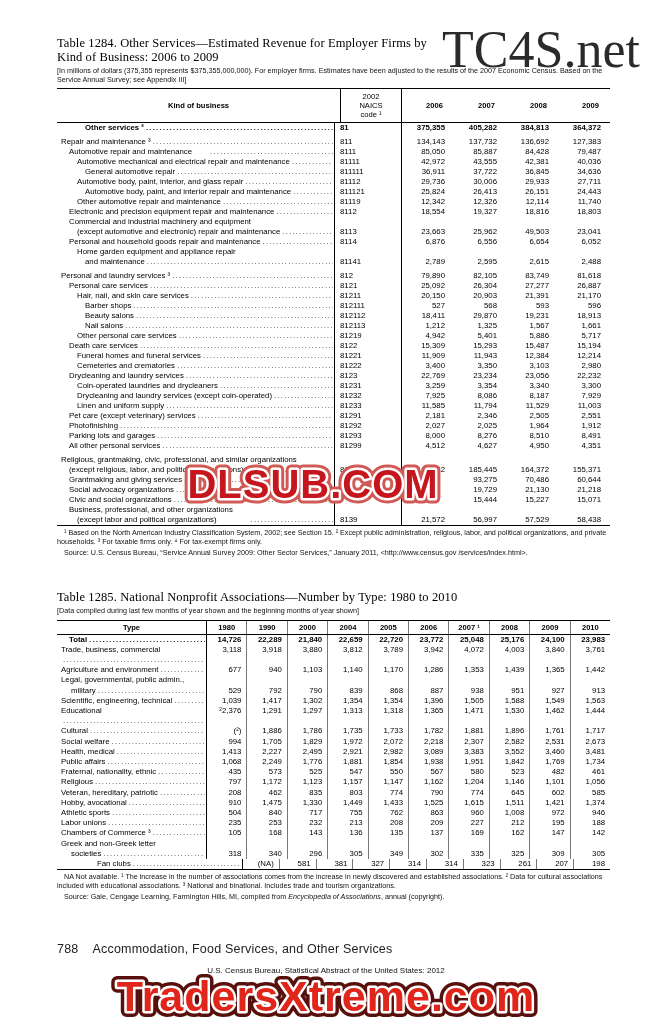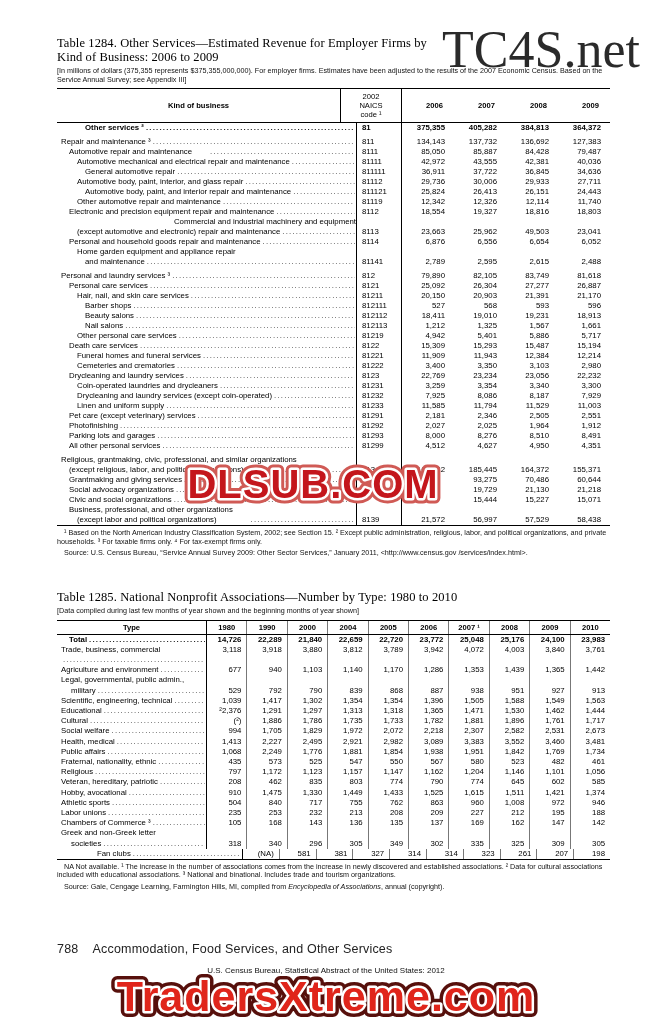--- a/index.html
+++ b/index.html
@@ -14,21 +14,21 @@
   .thead84{display:flex;border-bottom:1px solid #000;height:34px;font-size:7.6px;font-weight:bold}
   .h-kind{flex:1;display:flex;align-items:center;justify-content:center}
   .h-naics{width:62px;border-left:1px solid #000;border-right:1px solid #000;display:flex;flex-direction:column;justify-content:center;align-items:center;line-height:9px;font-weight:normal}
   .h-year{width:52px;display:flex;align-items:center;justify-content:flex-end;padding-right:11px}
   .row{display:flex;line-height:10px;font-size:7.8px}
   .row.gap > div{padding-top:4px}
   .row.bold{font-weight:bold}
   .c-label{flex:1;min-width:0;display:flex;overflow:hidden}
   .lbl{white-space:nowrap}
   .dots{flex:1;overflow:hidden;white-space:nowrap;letter-spacing:1.2px;color:#222;margin-left:2px;margin-right:1px}
-  .c-naics{width:46px;border-left:1px solid #000;border-right:1px solid #000;padding-left:5px}
+  .c-naics{width:68px;border-left:1px solid #000;border-right:1px solid #000;padding-left:5px}
   .c-val{width:52px;text-align:right;padding-right:9px}
   
   .thead85{display:flex;border-bottom:1px solid #000;height:14px;font-size:7.6px;font-weight:bold}
   .h-type{width:150px;border-right:1px solid #000;display:flex;align-items:center;justify-content:center}
   .h-yr{flex:1;display:flex;align-items:center;justify-content:center}
   .h-yr + .h-yr{border-left:1px solid #777}
   .row85{display:flex;line-height:10.2px;font-size:7.8px}
   .row85.bold{font-weight:bold}
   .c2-type{width:150px;border-right:1px solid #000;display:flex;overflow:hidden}
   .c2-val{flex:1;min-width:0;text-align:right;padding-right:5px}
@@ -167,21 +167,21 @@
               <span class="lbl">Electronic and precision equipment repair and maintenance</span>
               <span class="dots">............................................................................................................................................................................................................................</span>
             </div>
             <div class="c-naics">8112</div>
             <div class="c-val">18,554</div>
             <div class="c-val">19,327</div>
             <div class="c-val">18,816</div>
             <div class="c-val">18,803</div>
           </div>
           <div class="row">
-            <div class="c-label" style="padding-left: 12px; justify-content: flex-end;">
+            <div class="c-label" style="padding-left: 12px;">
               <span class="lbl">Commercial and industrial machinery and equipment</span>
             </div>
             <div class="c-naics"></div>
             <div class="c-val"></div>
             <div class="c-val"></div>
             <div class="c-val"></div>
             <div class="c-val"></div>
           </div>
           <div class="row">
             <div class="c-label" style="padding-left: 20px;">
@@ -270,21 +270,21 @@
             <div class="c-val">593</div>
             <div class="c-val">596</div>
           </div>
           <div class="row">
             <div class="c-label" style="padding-left: 28px;">
               <span class="lbl">Beauty salons</span>
               <span class="dots">............................................................................................................................................................................................................................</span>
             </div>
             <div class="c-naics">812112</div>
             <div class="c-val">18,411</div>
-            <div class="c-val">19,010</div>
+            <div class="c-val">29,870</div>
             <div class="c-val">19,231</div>
             <div class="c-val">18,913</div>
           </div>
           <div class="row">
             <div class="c-label" style="padding-left: 28px;">
               <span class="lbl">Nail salons</span>
               <span class="dots">............................................................................................................................................................................................................................</span>
             </div>
             <div class="c-naics">812113</div>
             <div class="c-val">1,212</div>
@@ -614,21 +614,21 @@
             <div class="c2-val">1,302</div>
             <div class="c2-val">1,354</div>
             <div class="c2-val">1,354</div>
             <div class="c2-val">1,396</div>
             <div class="c2-val">1,505</div>
             <div class="c2-val">1,588</div>
             <div class="c2-val">1,549</div>
             <div class="c2-val">1,563</div>
           </div>
           <div class="row85">
-            <div class="c2-type" style="padding-left: 4px;">
+            <div class="c2-type" style="padding-left: 4px; flex-direction: column;">
               <span class="lbl">Educational</span>
               <span class="dots">............................................................................................................................................................................................................................</span>
             </div>
             <div class="c2-val">²2,376</div>
             <div class="c2-val">1,291</div>
             <div class="c2-val">1,297</div>
             <div class="c2-val">1,313</div>
             <div class="c2-val">1,318</div>
             <div class="c2-val">1,365</div>
             <div class="c2-val">1,471</div>

